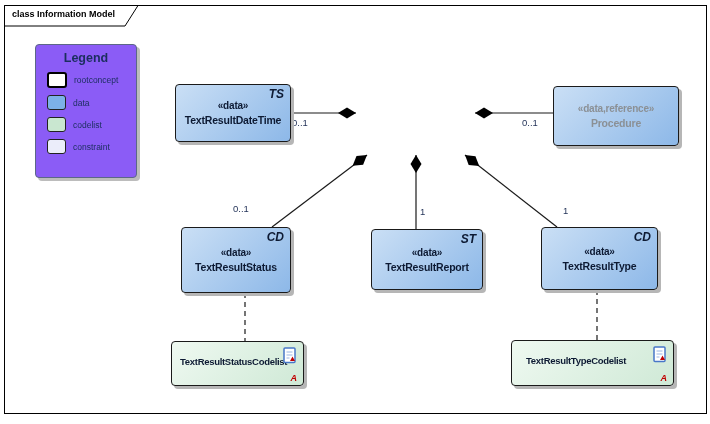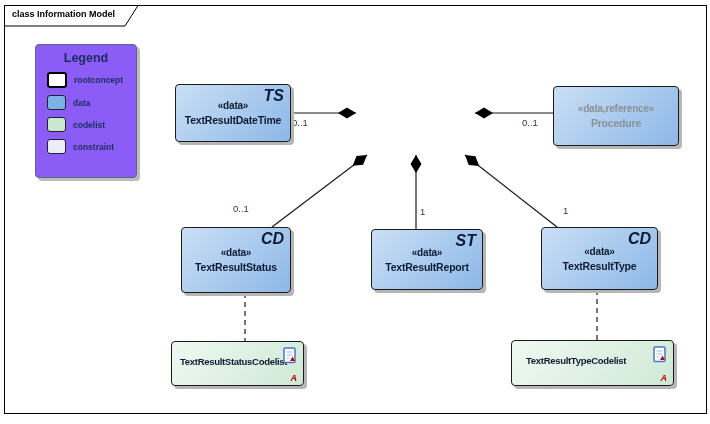--- a/index.html
+++ b/index.html
@@ -11,28 +11,28 @@
   .tab-svg{position:absolute;left:4px;top:5px;}
   .tab-label{position:absolute;left:12px;top:9px;font-size:9px;font-weight:bold;color:#000;white-space:nowrap;}
 
   
   .legend{position:absolute;left:35px;top:44px;width:100px;height:132px;background:#8b5cf6;
     border:1px solid #5c6787;border-radius:4px;box-shadow:3px 3px 0 #bcbcbc;}
   .legend-title{text-align:center;font-size:12.5px;font-weight:bold;color:#1b2e5e;margin-top:6px;}
   .legend-row{display:flex;align-items:center;gap:7px;margin:7px 0 0 11px;}
   .swatch{width:17px;height:13px;border:1px solid #222;border-radius:3px;background:#fff;flex:0 0 auto;}
   .swatch.thick{border:2px solid #000;width:16px;height:12px;}
-  .legend-label{font-size:8.5px;color:#1b2e5e;white-space:nowrap;font-weight:bold;}
+  .legend-label{font-size:8.5px;color:#1b2e5e;white-space:nowrap;}
 
   
   .node{position:absolute;border:1px solid #1a1a1a;border-radius:4px;box-shadow:3px 3px 0 #b6b6b6;box-sizing:border-box;}
   .node.data{background:linear-gradient(135deg,#cadff5 0%,#8db8e8 100%);}
   .node.rootconcept{background:linear-gradient(135deg,#ffffff 0%,#eaeaea 100%);border:3px solid #000;border-radius:6px;}
   .node.codelist{background:linear-gradient(135deg,#eff9f1 0%,#cfe9d6 100%);}
-  .tag{position:absolute;top:2px;right:6px;font-size:16px;font-style:italic;font-weight:bold;color:#0d1a33;}
+  .tag{position:absolute;top:2px;right:6px;font-size:12px;font-style:italic;font-weight:bold;color:#0d1a33;}
   .center{position:absolute;inset:0;display:flex;flex-direction:column;align-items:center;justify-content:center;gap:3px;}
   .stereo{font-size:10px;font-weight:bold;color:#0d1a33;letter-spacing:-0.2px;}
   .name{font-size:10.5px;font-weight:bold;color:#0d1a33;letter-spacing:-0.2px;white-space:nowrap;}
   .node.muted .stereo,.node.muted .name{color:#8b9095;}
   .cl-name{position:absolute;left:8px;top:14px;font-size:9.5px;font-weight:bold;color:#0d1a33;letter-spacing:-0.3px;white-space:nowrap;}
   .doc-icon{position:absolute;right:6px;top:5px;}
   .marker{position:absolute;right:6px;bottom:2px;font-size:9px;font-style:italic;font-weight:bold;color:#c00000;}
 
   
   .overlay{position:absolute;left:0;top:0;pointer-events:none;}

